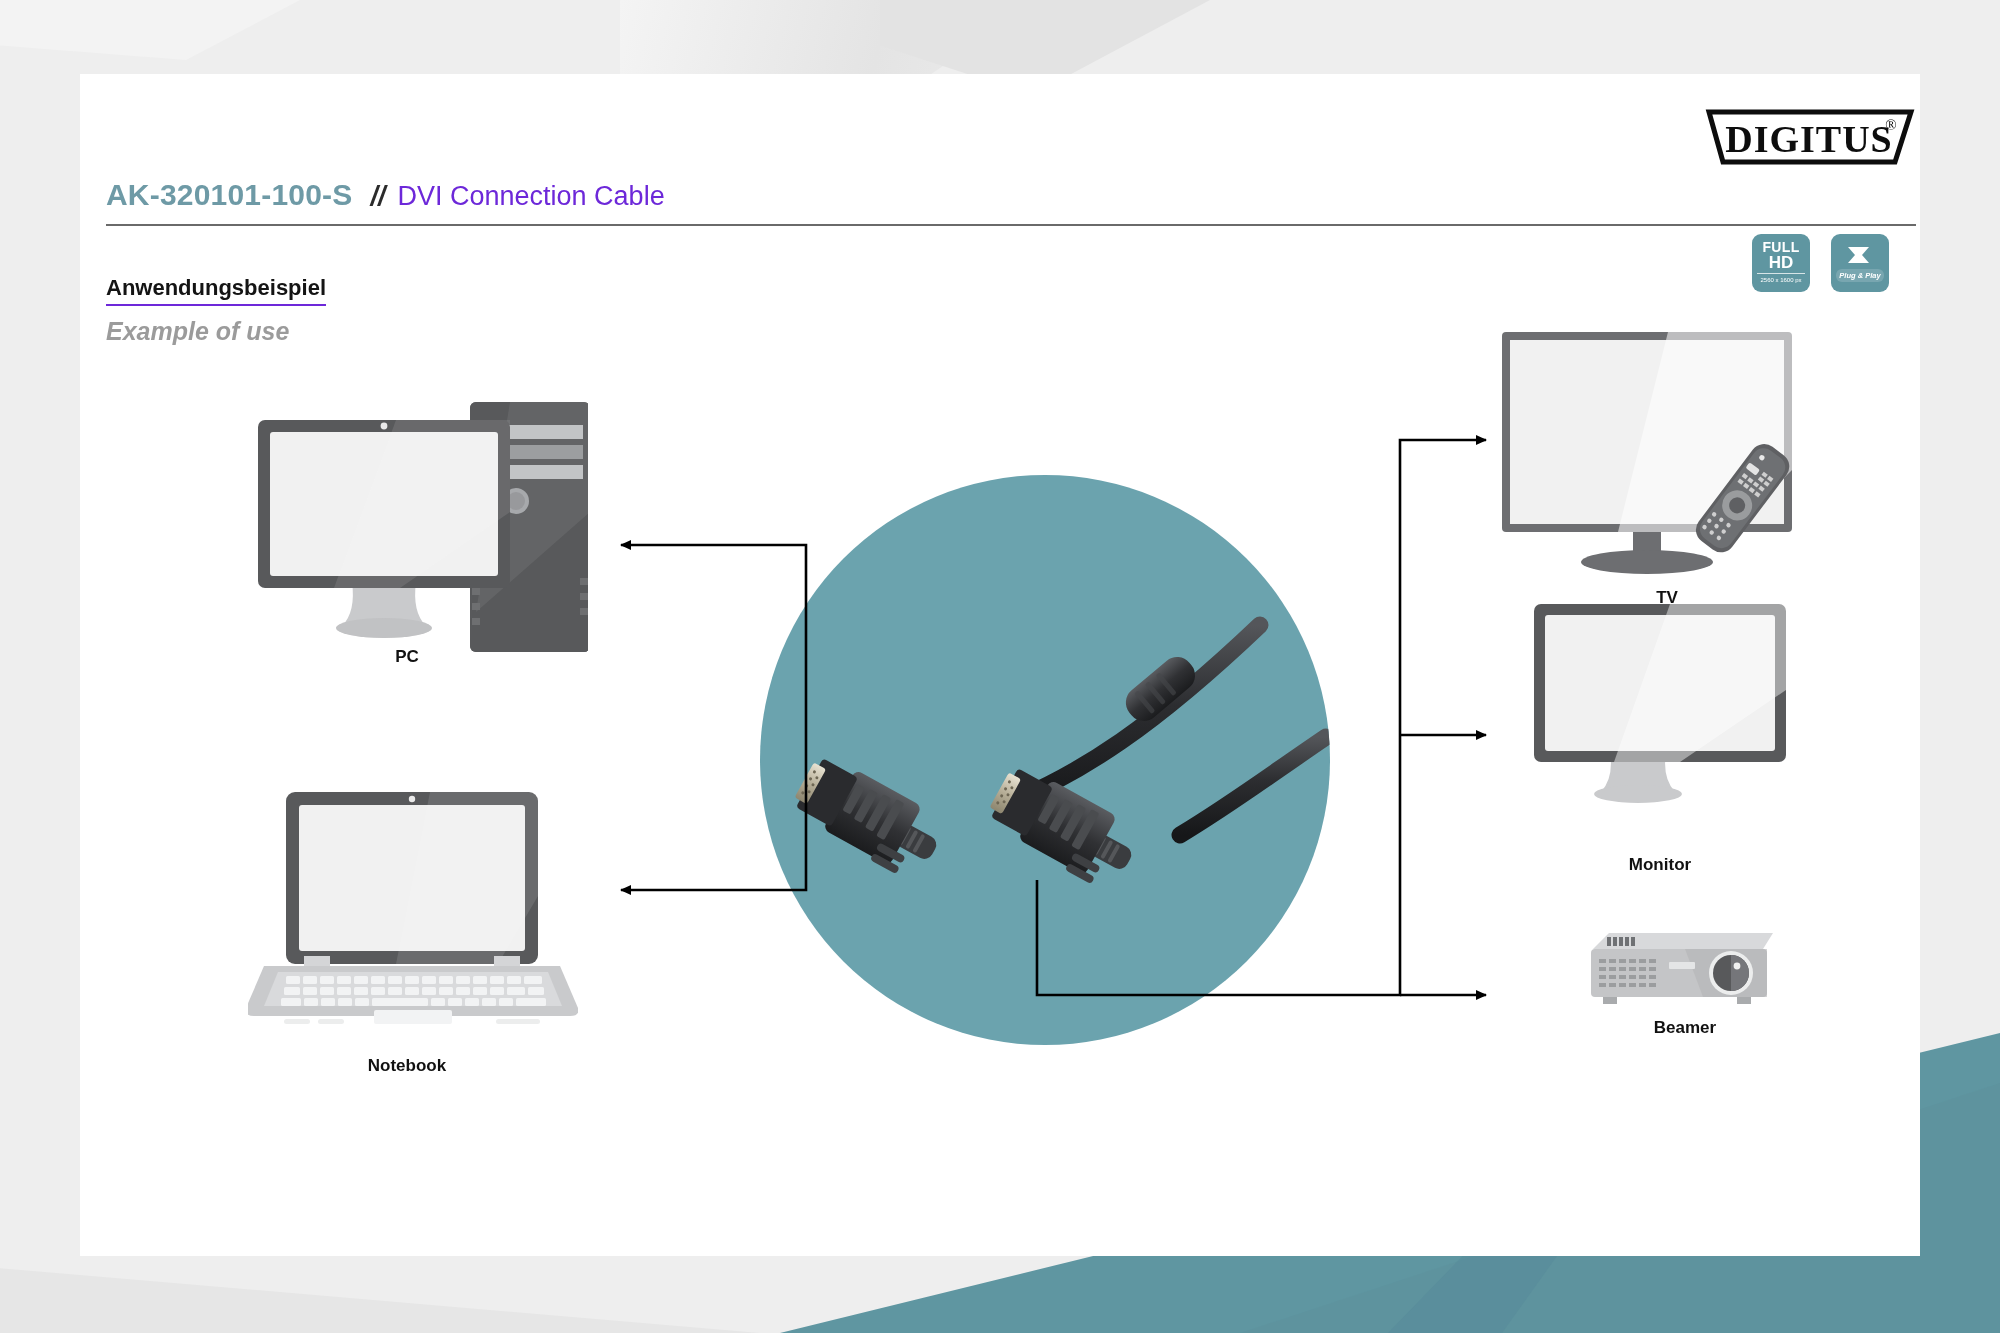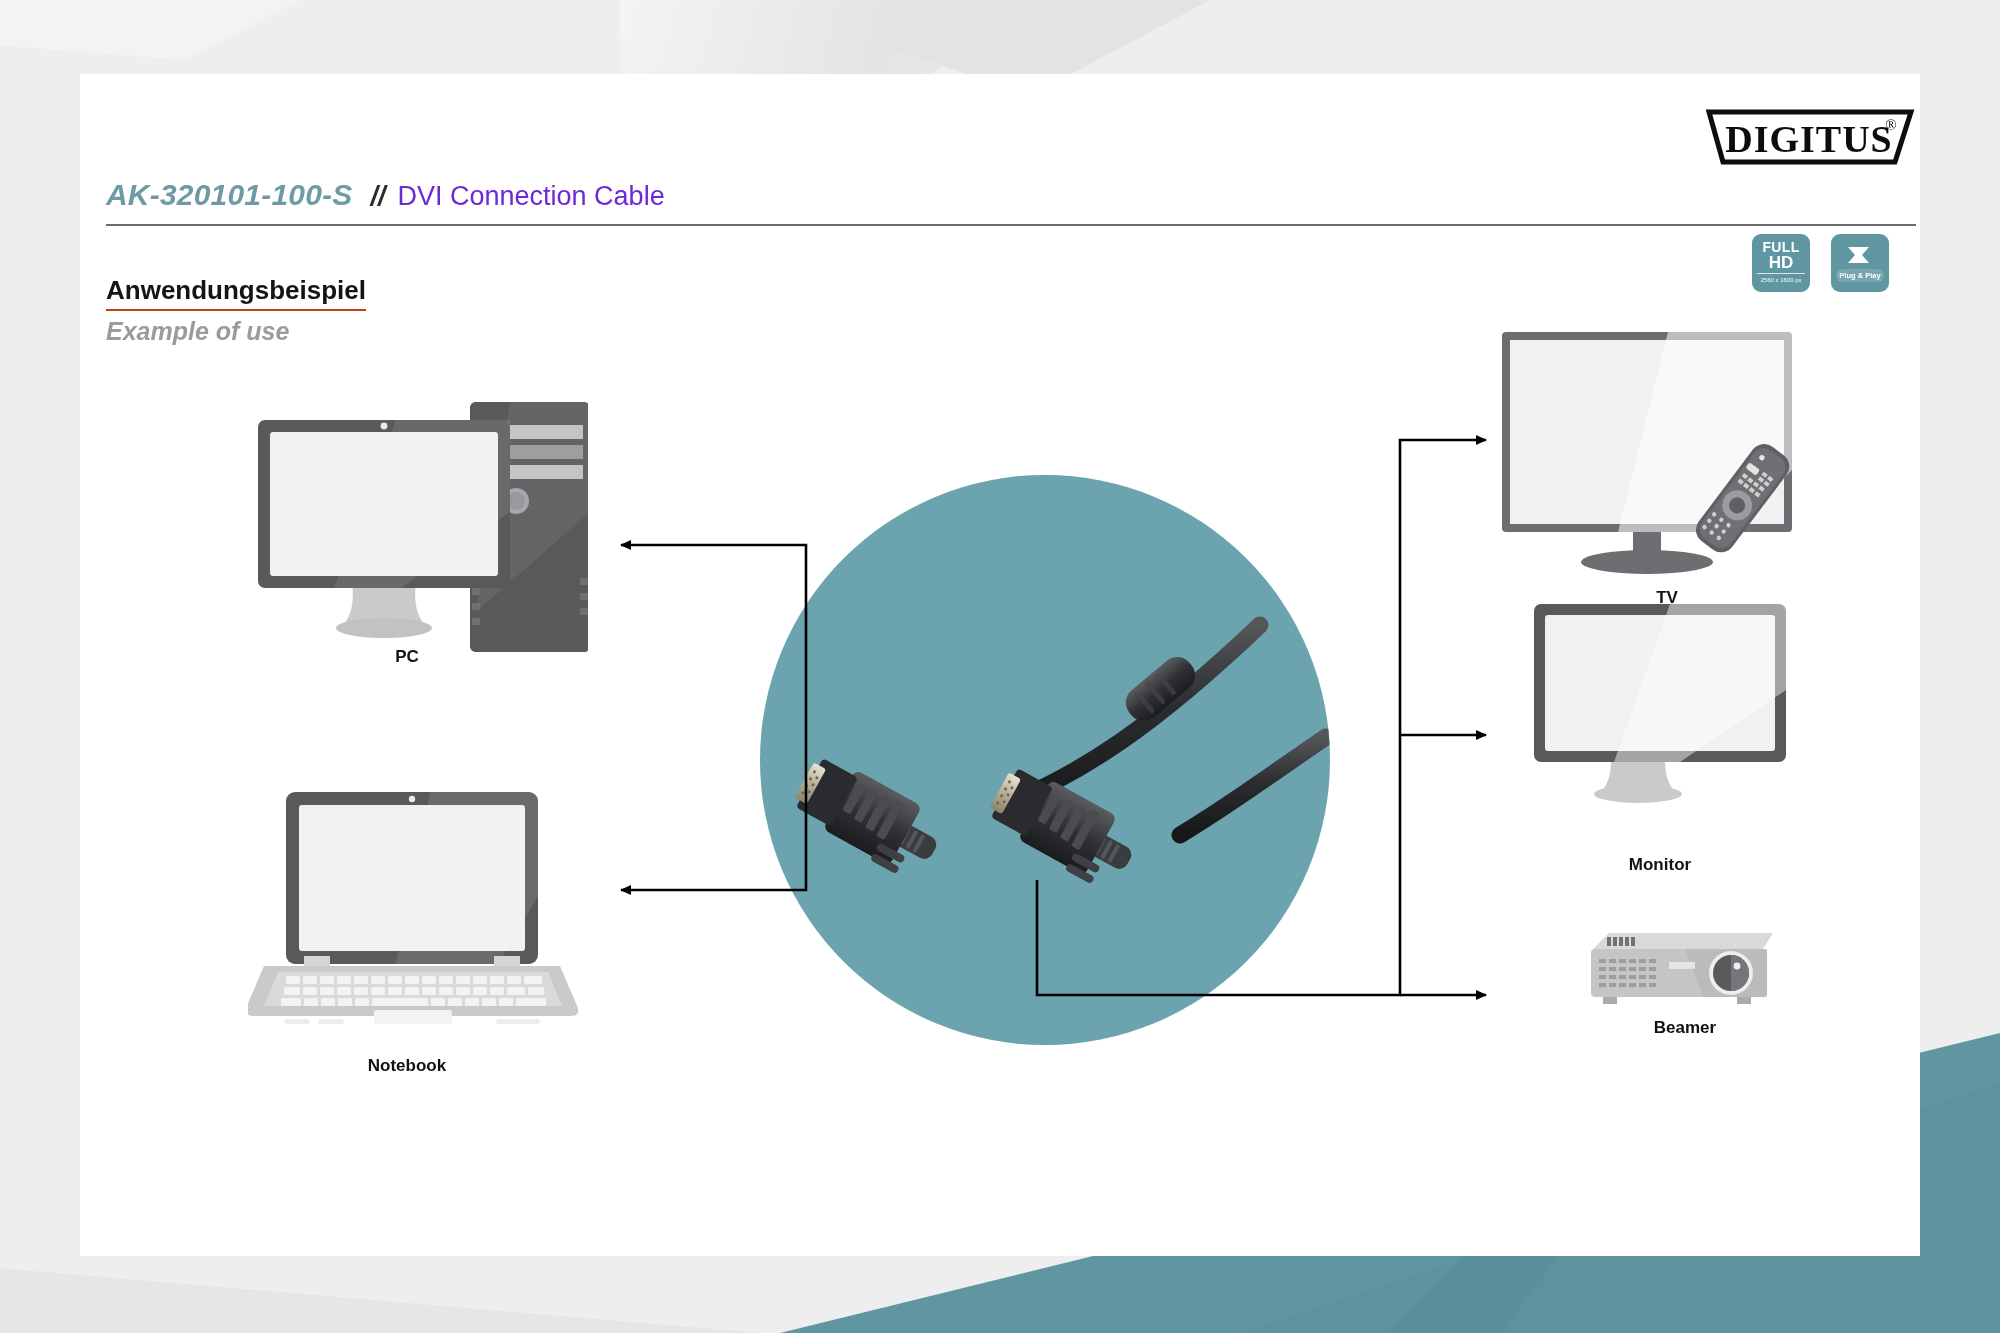--- a/index.html
+++ b/index.html
@@ -24,41 +24,41 @@
     clip-path:polygon(0 46%,100% 100%,0 100%);}
 
   
   .card{position:absolute;left:80px;top:74px;width:1840px;height:1182px;background:#ffffff;}
 
   
   .logo{position:absolute;left:1705px;top:108px;width:210px;height:62px;}
   .logo svg{display:block;}
   .title-row{position:absolute;left:106px;top:178px;width:1810px;height:54px;
     display:flex;align-items:baseline;}
-  .sku{font-size:30px;font-weight:bold;color:#6e9aa6;letter-spacing:.2px;font-style:italic;}
+  .sku{font-size:30px;font-weight:bold;color:#6e9aa6;letter-spacing:.2px;}
   .slashes{font-size:27px;font-weight:bold;color:#2b2b2b;margin:0 12px 0 18px;font-style:italic;}
   .prodname{font-size:27px;color:#6d28d9;}
   .rule{position:absolute;left:106px;top:224px;width:1810px;height:2px;background:#6a6a6a;}
 
-  .h-de{position:absolute;left:106px;top:275px;font-size:26px;font-weight:bold;color:#141414;
-    border-bottom:2px solid #c2410c;padding-bottom:3px;}
+  .h-de{position:absolute;left:106px;top:275px;font-size:22px;font-weight:bold;color:#141414;
+    border-bottom:2px solid #6d28d9;padding-bottom:3px;}
   .h-en{position:absolute;left:106px;top:317px;font-size:25px;font-weight:bold;color:#9b9b9b;font-style:italic;}
 
   
   .badges{position:absolute;left:1752px;top:234px;display:flex;gap:21px;}
   .badge{width:58px;height:58px;border-radius:9px;background:#5f96a1;color:#fff;
     display:flex;flex-direction:column;align-items:center;justify-content:center;
     box-shadow:0 0 0 2px #ffffff;}
   .badge-fullhd .l1{font-size:14px;font-weight:bold;line-height:13px;letter-spacing:.3px;}
   .badge-fullhd .l2{font-size:17px;font-weight:bold;line-height:17px;}
   .badge-fullhd .l3{font-size:6px;line-height:9px;margin-top:2px;border-top:1px solid rgba(255,255,255,.75);
     padding-top:2px;width:48px;text-align:center;}
   .badge-pnp .arrow{width:30px;height:22px;}
   .badge-pnp .l1{font-size:7.5px;font-weight:bold;margin-top:3px;
-    background:rgba(255,255,255,.16);padding:2px 3px;border-radius:6px;}
+    background:rgba(255,255,255,.16);padding:2px 3px;border-radius:6px;font-style:italic;}
 
   
   .circle{position:absolute;left:760px;top:475px;width:570px;height:570px;border-radius:50%;
     background:#6ba3ae;overflow:hidden;}
 
   
   .dev{position:absolute;}
   .lbl{position:absolute;text-align:center;font-size:17px;font-weight:bold;color:#111;width:240px;}
 
   .arrows{position:absolute;left:0;top:0;width:2000px;height:1333px;pointer-events:none;}

